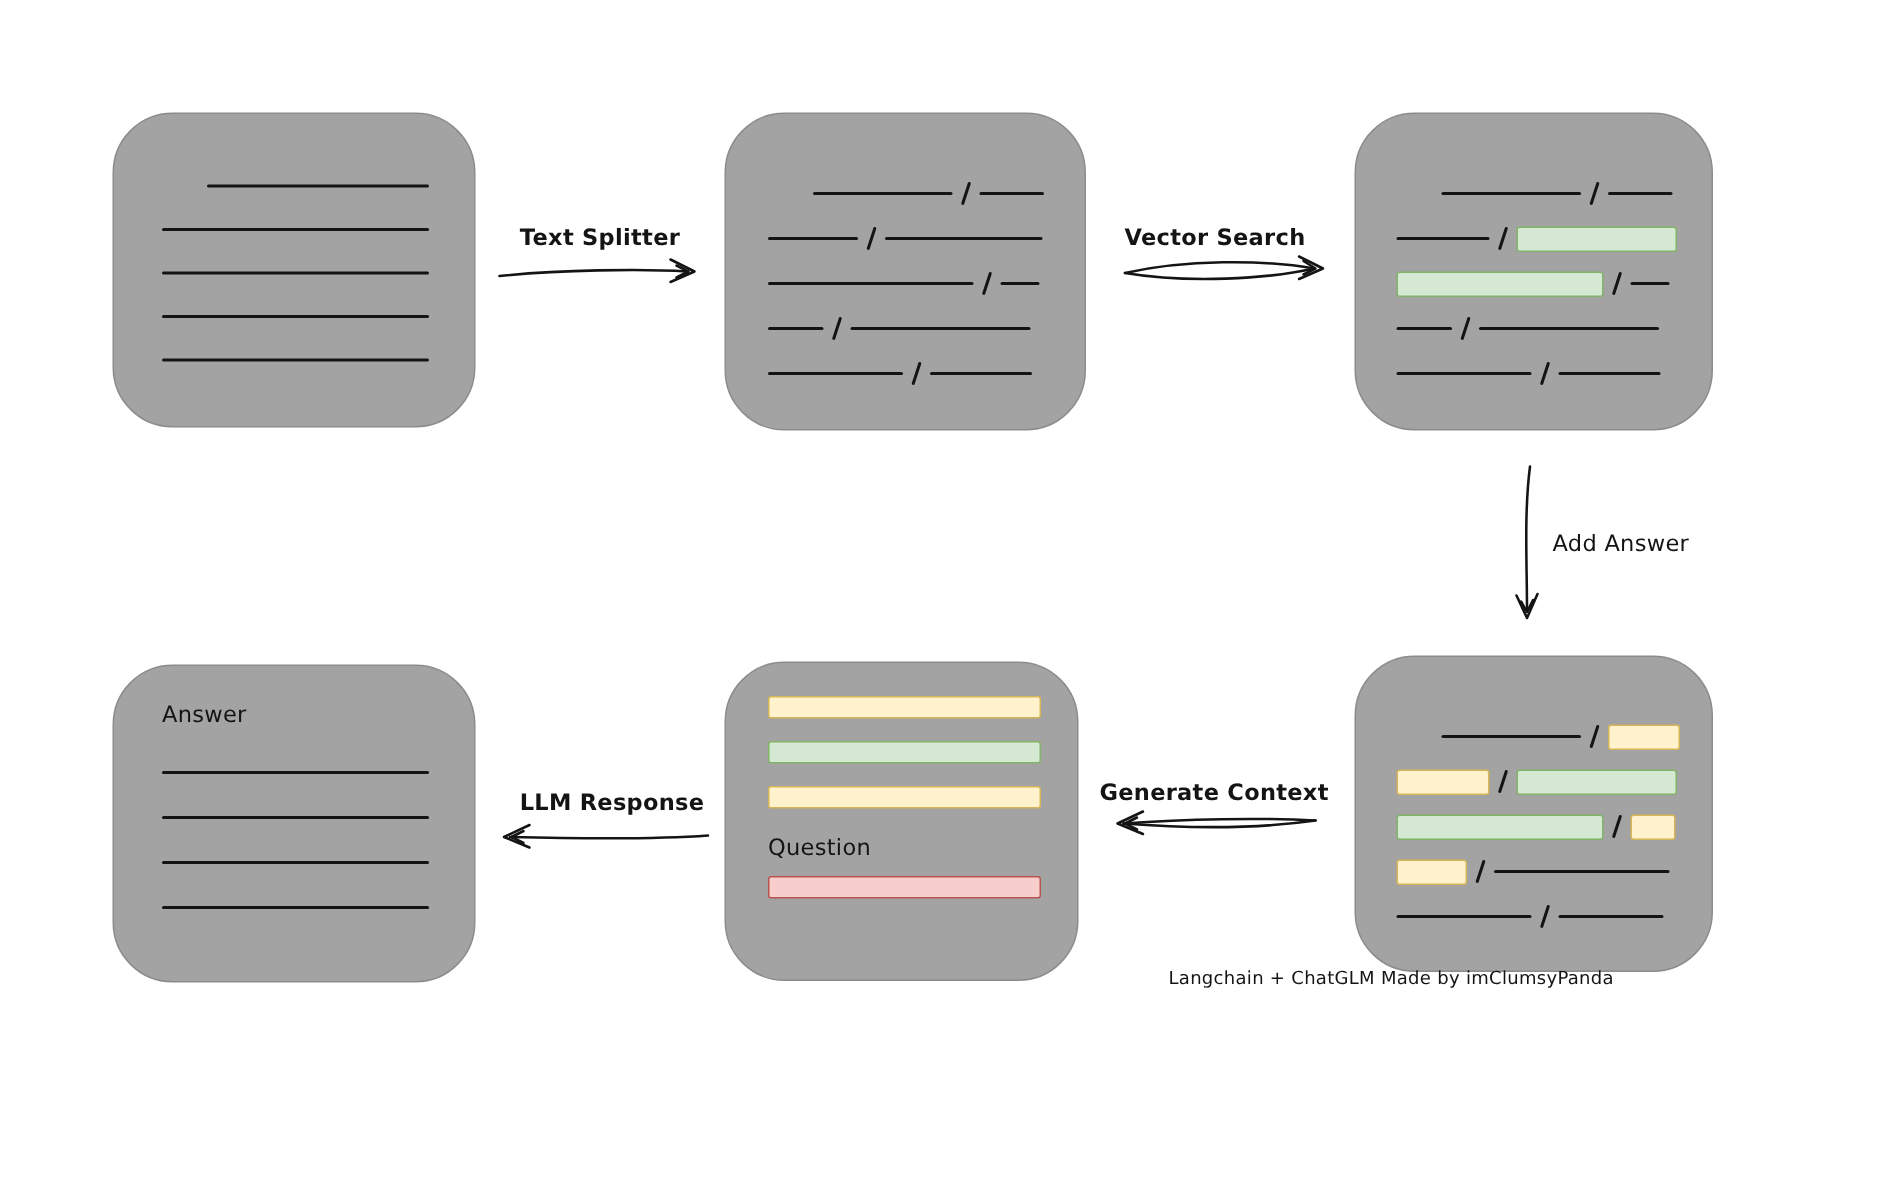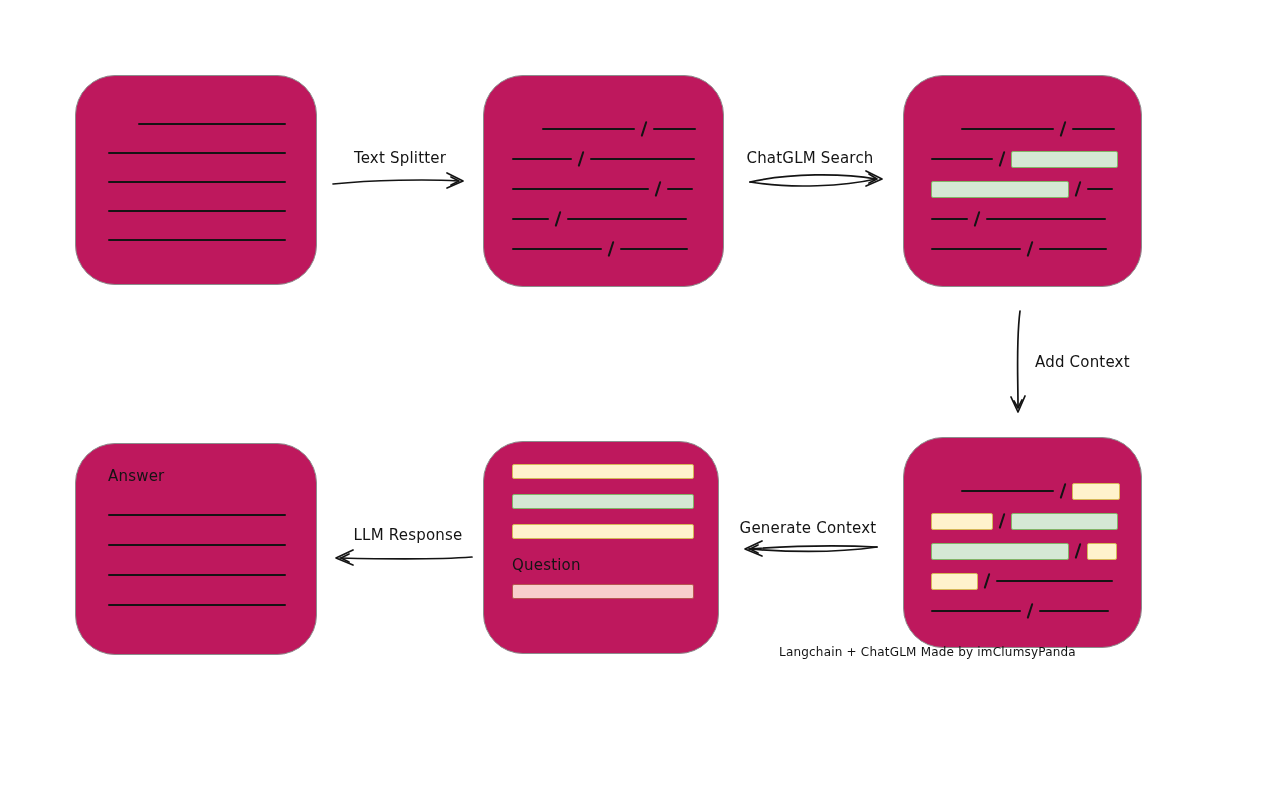--- a/index.html
+++ b/index.html
@@ -1,19 +1,19 @@
 <!DOCTYPE html>
 <html style="--green-fill: #d5e8d4; --green-border: #82b366; --yellow-fill: #fff2cc; --yellow-border: #d6b656; --red-fill: #f8cecc; --red-border: #b85450; --box-border: #8c8c8c; --ink: #141414;"><head>
 <meta charset="utf-8">
 <style>
   html,body{margin:0;padding:0;background:#fff;}
   .canvas{position:relative;width:1262px;height:792px;background:#fff;overflow:hidden;
           font-family:"DejaVu Sans","Liberation Sans",sans-serif;color:var(--ink,#141414);}
   .box{position:absolute;border:1.4px solid var(--box-border,#8c8c8c);border-radius:40px;
-       background:#be185d;box-sizing:border-box;}
+       background:#a3a3a3;box-sizing:border-box;}
   .b1{left:75px;top:75px;width:242px;height:210px;padding-top:33px;}
   .b2{left:483px;top:75px;width:241px;height:212px;padding-top:38px;}
   .b3{left:903px;top:75px;width:239px;height:212px;padding-top:38px;}
   .b4{left:903px;top:437px;width:239px;height:211px;padding-top:38px;}
   .b5{left:483px;top:441px;width:236px;height:213px;padding:22px 0 0 28px;}
   .b6{left:75px;top:443px;width:242px;height:212px;padding:22px 0 0 32px;}
   .row{height:30px;display:flex;align-items:center;}
   .b1 .row{height:29px;}
   .seg{flex:none;}
   .seg.line{height:2px;background:var(--ink,#141414);border-radius:1px;}
@@ -26,21 +26,21 @@
   .box-label{font-size:15px;height:20px;line-height:20px;margin-bottom:7px;letter-spacing:.2px;}
   .bars .bar{width:182px;height:15px;border-radius:2px;margin-bottom:15px;box-sizing:border-box;}
   .bar.yellow{background:var(--yellow-fill,#fff2cc);border:1.4px solid var(--yellow-border,#d6b656);}
   .bar.green{background:var(--green-fill,#d5e8d4);border:1.4px solid var(--green-border,#82b366);}
   .bar.red{background:var(--red-fill,#f8cecc);border:1.4px solid var(--red-border,#b85450);}
   .b5 .q{margin-top:16px;margin-bottom:9px;}
   .ans-lines{margin-top:14px;}
   .ans-lines .row{height:30px;}
   .ans-lines .line{width:178px;height:2px;background:var(--ink,#141414);border-radius:1px;}
   .arrow-label{position:absolute;font-size:15px;letter-spacing:.2px;white-space:nowrap;}
-  .centered{text-align:center;width:150px;}
+  .centered{text-align:center;width:150px;font-weight:bold;}
   .caption{position:absolute;left:779px;top:645px;font-size:12px;letter-spacing:.2px;white-space:nowrap;}
   svg.overlay{position:absolute;left:0;top:0;pointer-events:none;}
   .arrow{stroke:var(--ink,#141414);fill:none;stroke-width:1.7;stroke-linecap:round;stroke-linejoin:round;}
 </style>
 </head>
 <body>
 
 <div class="canvas">
 
   <svg class="overlay" width="1262" height="792" viewBox="0 0 1262 792">
@@ -200,23 +200,23 @@
           <div class="line"></div>
         </div>
         <div class="row">
           <div class="line"></div>
         </div>
       </div>
   </div>
 
   <div class="arrow-label centered" style="left:325px;top:149px;">Text Splitter</div>
 
-  <div class="arrow-label centered" style="left:735px;top:149px;">ChatGLM Search</div>
-
-  <div class="arrow-label" style="left:1035px;top:353px;">Add Context</div>
+  <div class="arrow-label centered" style="left:735px;top:149px;">Vector Search</div>
+
+  <div class="arrow-label" style="left:1035px;top:353px;">Add Answer</div>
 
   <div class="arrow-label centered" style="left:733px;top:519px;">Generate Context</div>
 
   <div class="arrow-label centered" style="left:333px;top:526px;">LLM Response</div>
 
   <div class="caption">Langchain + ChatGLM Made by imClumsyPanda</div>
 
 </div>
 
 </body></html>

